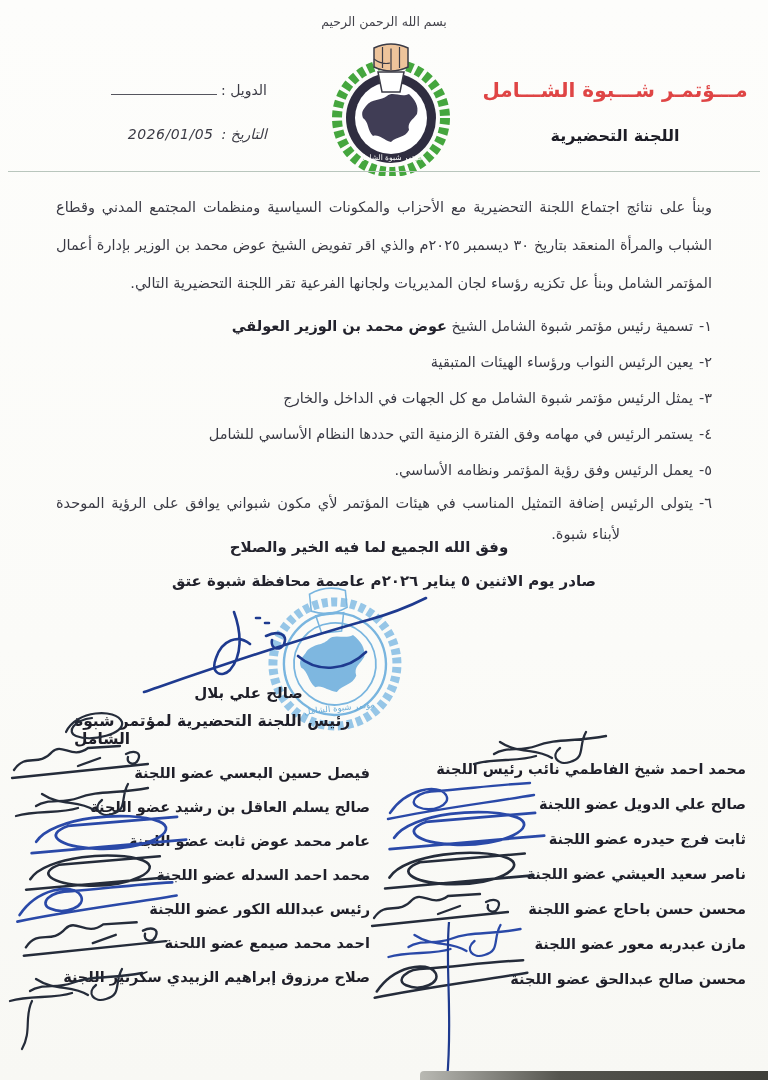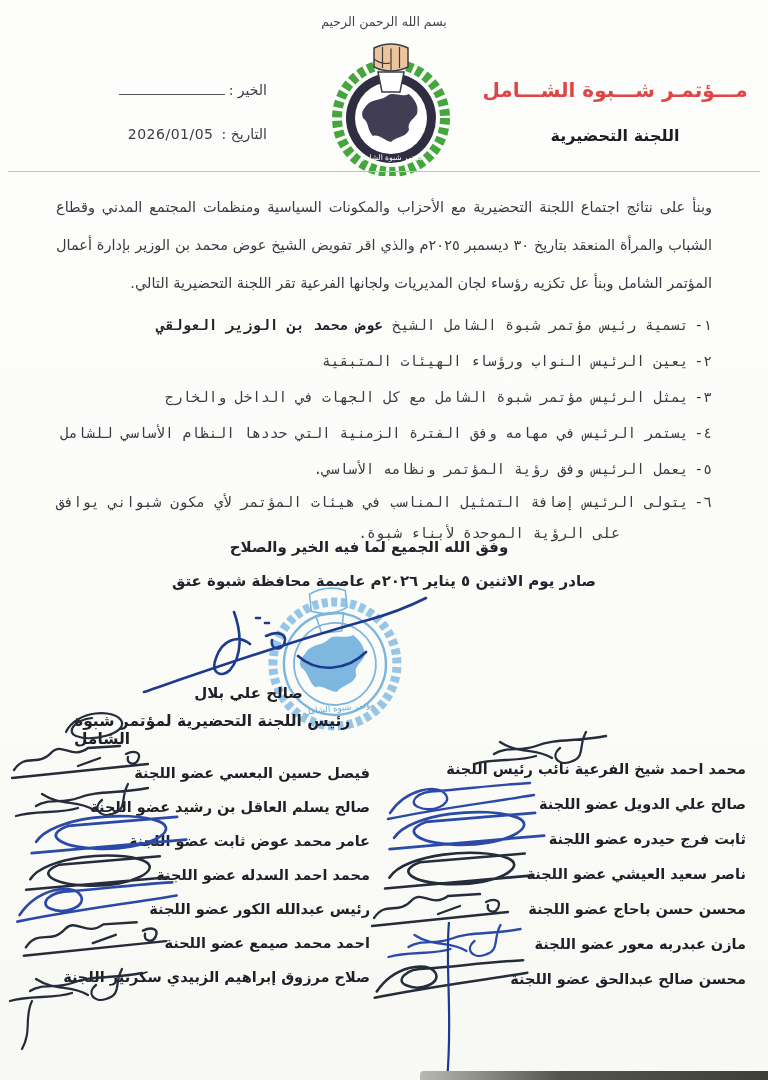--- a/index.html
+++ b/index.html
@@ -13,28 +13,28 @@
     overflow:hidden;
     direction:rtl;
   }
   .abs{position:absolute;}
   
   .basmala{top:14px;left:0;right:0;text-align:center;font-size:12.5px;color:#44444c;}
   .org-title{top:78px;left:470px;width:290px;text-align:center;font-size:20px;font-weight:bold;}
   .committee-title{top:126px;left:470px;width:290px;text-align:center;font-size:16px;font-weight:bold;color:#1d1d26;}
   .ref-block{top:82px;left:62px;width:205px;font-size:14px;color:#3c3c46;text-align:right;}
   .ref-uline{display:inline-block;width:106px;height:11px;border-bottom:1.6px solid #55555e;margin-right:4px;}
-  .date-block{top:126px;left:62px;width:205px;font-size:14px;color:#3c3c46;text-align:right;}
+  .date-block{top:126px;left:62px;width:205px;font-size:14px;color:#3c3c46;text-align:right;font-style:italic;}
   .date-value{direction:ltr;unicode-bidi:embed;display:inline-block;margin-right:8px;letter-spacing:.5px;}
   .divider{top:171px;left:8px;right:8px;height:1px;background:#b9c6bd;}
   .logo-box{top:40px;left:320px;width:142px;height:136px;}
   
   .intro{top:188px;right:56px;left:56px;font-size:14.5px;line-height:38px;text-align:justify;text-align-last:right;color:#3a3a44;}
   .list{top:308px;right:56px;left:56px;font-size:14.5px;color:#3a3a44;}
-  .list-item{height:36px;line-height:36px;white-space:nowrap;font-family:Liberation Mono, monospace;}
+  .list-item{height:36px;line-height:36px;white-space:nowrap;}
   .list-item .num{margin-left:6px;}
   .list-item .b{font-weight:bold;color:#22222c;}
   .list-item.wrap{height:auto;line-height:31px;white-space:normal;text-align:justify;text-align-last:right;padding-right:92px;text-indent:-92px;}
   .prayer{top:538px;left:0;right:30px;text-align:center;font-weight:bold;font-size:15px;color:#23232d;}
   .issued{top:572px;left:0;right:0;text-align:center;font-weight:bold;font-size:15px;color:#23232d;}
   
   .stamp{top:576px;left:248px;width:172px;height:158px;opacity:.92;}
   .main-sig{top:590px;left:138px;width:295px;height:118px;}
   .signatory-name{top:684px;left:166px;width:165px;text-align:center;font-weight:bold;font-size:15px;color:#1e1e28;}
   .signatory-title{top:712px;left:74px;width:334px;text-align:left;font-weight:bold;font-size:15.5px;color:#1e1e28;}
@@ -88,21 +88,21 @@
         <path d="M54,8 Q71,0 88,8 L88,27 Q71,35 54,27 Z" fill="#eec49b" stroke="#3b3b46" stroke-width="1.5"></path>
         <path d="M62.5,7 V28 M71,8.5 V30 M79.5,7 V28 M54,19 Q62,25 70,23" fill="none" stroke="#3b3b46" stroke-width="1.2"></path>
       </g>
     </svg>
   </div>
 
   <div class="abs org-title" style="color:#df4545;">مـــؤتمـر شـــبوة الشـــامل</div>
   <div class="abs committee-title">اللجنة التحضيرية</div>
 
   <div class="abs ref-block">
-    <span>الخير :</span><span class="ref-uline"></span>
+    <span>الدويل :</span><span class="ref-uline"></span>
   </div>
   <div class="abs date-block">
     <span>التاريخ :</span><span class="date-value">2026/01/05</span>
   </div>
 
   <div class="abs divider"></div>
 
   <div class="abs intro">وبنأ على نتائج اجتماع اللجنة التحضيرية مع الأحزاب والمكونات السياسية ومنظمات المجتمع المدني وقطاع الشباب والمرأة المنعقد بتاريخ ٣٠ ديسمبر ٢٠٢٥م والذي اقر تفويض الشيخ عوض محمد بن الوزير بإدارة أعمال المؤتمر الشامل وبنأ عل تكزيه رؤساء لجان المديريات ولجانها الفرعية تقر اللجنة التحضيرية التالي.</div>
 
   <div class="abs list">
@@ -143,21 +143,21 @@
   <div class="abs signatory-title">رئيس اللجنة التحضيرية لمؤتمر شبوة الشامل</div>
   <svg class="abs title-scr ink-dark" viewBox="0 0 72 48">
     <path d="M8,32 C18,10 58,8 64,22 C67,34 34,42 18,36 C8,32 16,20 34,18" fill="none" stroke="currentColor" stroke-width="2.2" stroke-linecap="round"></path>
   </svg>
 
   <div class="abs col col-right">
     <div class="sig-row">
       <svg class="scr ink-dark" style="top:-30px;left:60px;width:170px;height:44px;" viewBox="0 0 150 44">
           <use href="#sg-knot"></use>
         </svg>
-      <span>محمد احمد شيخ الفرعية نائب رئيس اللجنة</span>
+      <span>محمد احمد شيخ الفاطمي نائب رئيس اللجنة</span>
     </div>
     <div class="sig-row">
       <svg class="scr ink-blue" style="top:-14px;left:-10px;width:150px;height:44px;" viewBox="0 0 150 44">
           <use href="#sg-loop"></use>
         </svg>
       <span>صالح علي الدويل عضو  اللجنة</span>
     </div>
     <div class="sig-row">
       <svg class="scr ink-blue" style="top:-22px;left:-20px;width:175px;height:50px;" viewBox="0 0 150 44">
           <use href="#sg-oval"></use>

